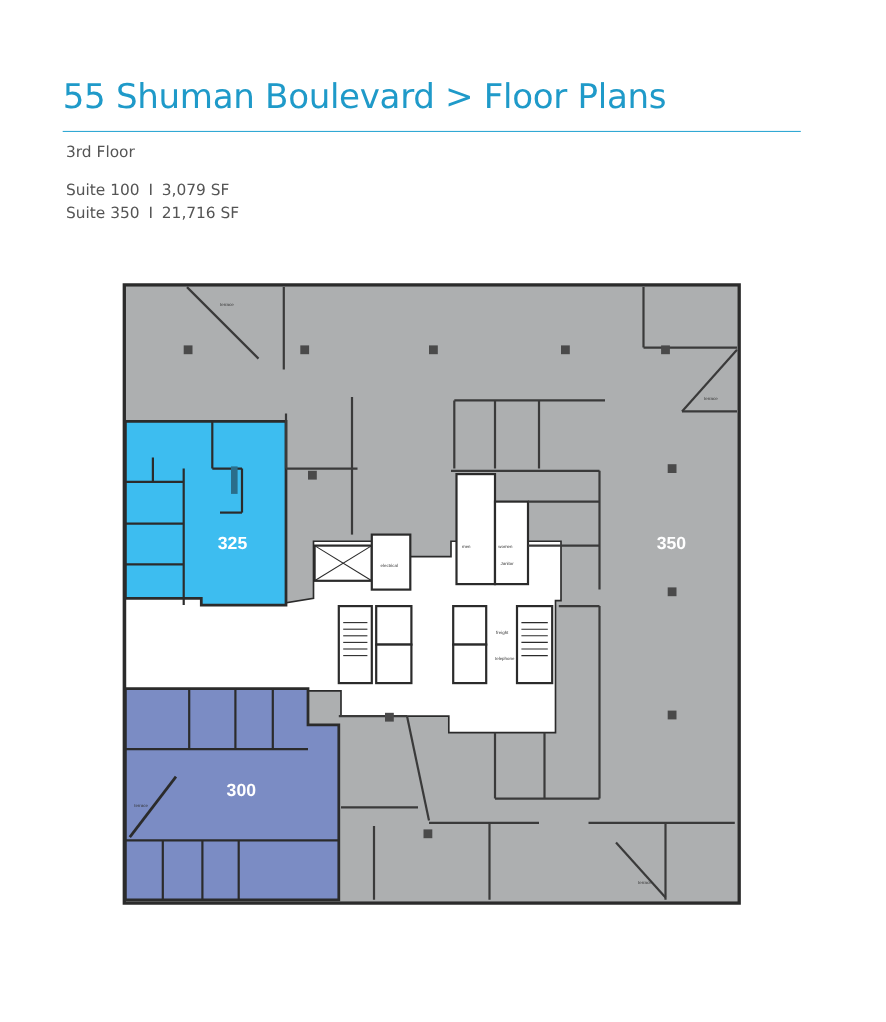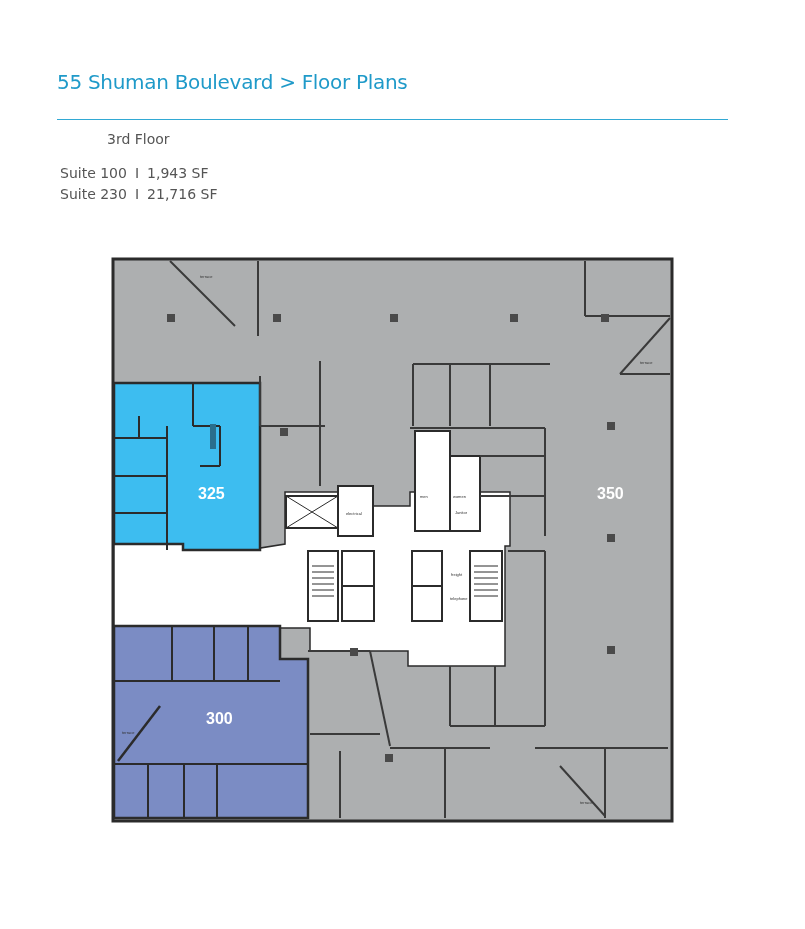--- a/index.html
+++ b/index.html
@@ -1,39 +1,39 @@
 <!DOCTYPE html>
 <html><head>
 <meta charset="utf-8">
 <style>
   html, body { margin:0; padding:0; background:#ffffff; }
   body { width:805px; height:929px; position:relative; overflow:hidden; font-family:"DejaVu Sans", sans-serif; }
-  .title { position:absolute; left:57px; top:70px; font-size:20px; color:#1f9ac9; font-family:"DejaVu Sans", sans-serif; letter-spacing:-0.3px; }
+  .title { position:absolute; left:57px; top:70px; font-size:31px; color:#1f9ac9; font-family:"DejaVu Sans", sans-serif; letter-spacing:-0.3px; }
   .rule { position:absolute; left:57px; top:119px; width:671px; height:1px; background:#32a9d4; }
-  .floor { position:absolute; left:60px; top:131px; font-size:14px; color:#555;margin-left:47px; }
+  .floor { position:absolute; left:60px; top:131px; font-size:14px; color:#555; }
   .suites { position:absolute; left:60px; top:163px; font-size:14px; color:#555; line-height:21px; }
   .suite-line span.sep { margin:0 8px; }
   .plan { position:absolute; left:110px; top:256px; }
   .lbl { font-family:"Liberation Sans", sans-serif; font-weight:bold; font-size:16px; fill:#ffffff; }
   .tiny { font-family:"Liberation Sans", sans-serif; font-size:4px; fill:#333; }
 </style>
 </head>
 <body>
 
 <div class="title">55 Shuman Boulevard &gt; Floor Plans</div>
 <div class="rule"></div>
 
 <div class="floor">3rd Floor</div>
 
 <div class="suites">
   <div class="suite-line">
-    <span>Suite 100</span><span class="sep">I</span><span>1,943 SF</span>
+    <span>Suite 100</span><span class="sep">I</span><span>3,079 SF</span>
   </div>
   <div class="suite-line">
-    <span>Suite 230</span><span class="sep">I</span><span>21,716 SF</span>
+    <span>Suite 350</span><span class="sep">I</span><span>21,716 SF</span>
   </div>
 </div>
 
 <svg class="plan" width="565" height="568" viewBox="0 0 565 568" xmlns="http://www.w3.org/2000/svg">
 
   <rect x="3" y="3" width="559" height="562" fill="#adafb0" stroke="#2b2b2b" stroke-width="3"></rect>
 
   <polygon fill="#ffffff" stroke="#2b2b2b" stroke-width="1.5" points="4,282 150,282 150,292 175,288 175,236 230,236 230,250 300,250 300,236 400,236 400,290 395,290 395,410 298,410 298,395 200,395 200,372 4,372"></polygon>
 
   <polygon fill="#3dbdf0" stroke="#2b2b2b" stroke-width="2.5" points="4,127 150,127 150,294 73,294 73,288 4,288"></polygon>

